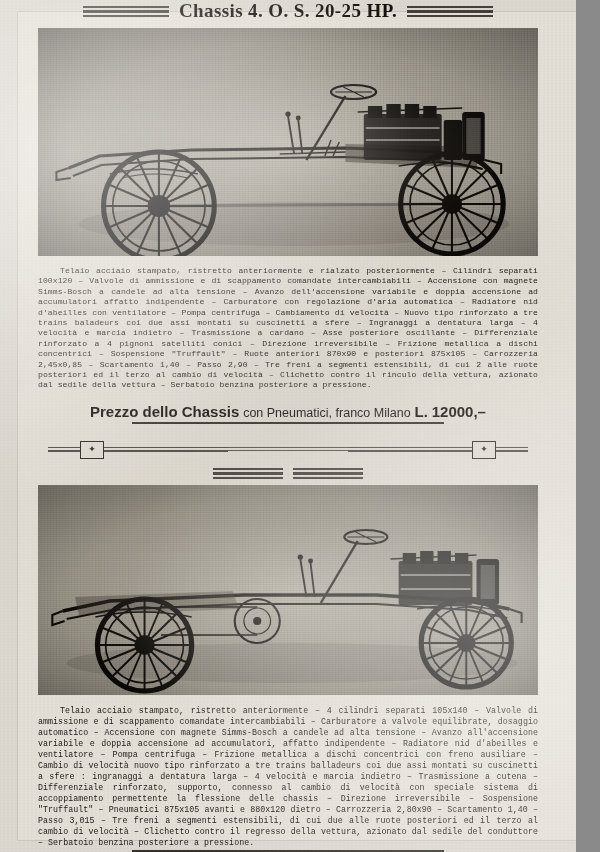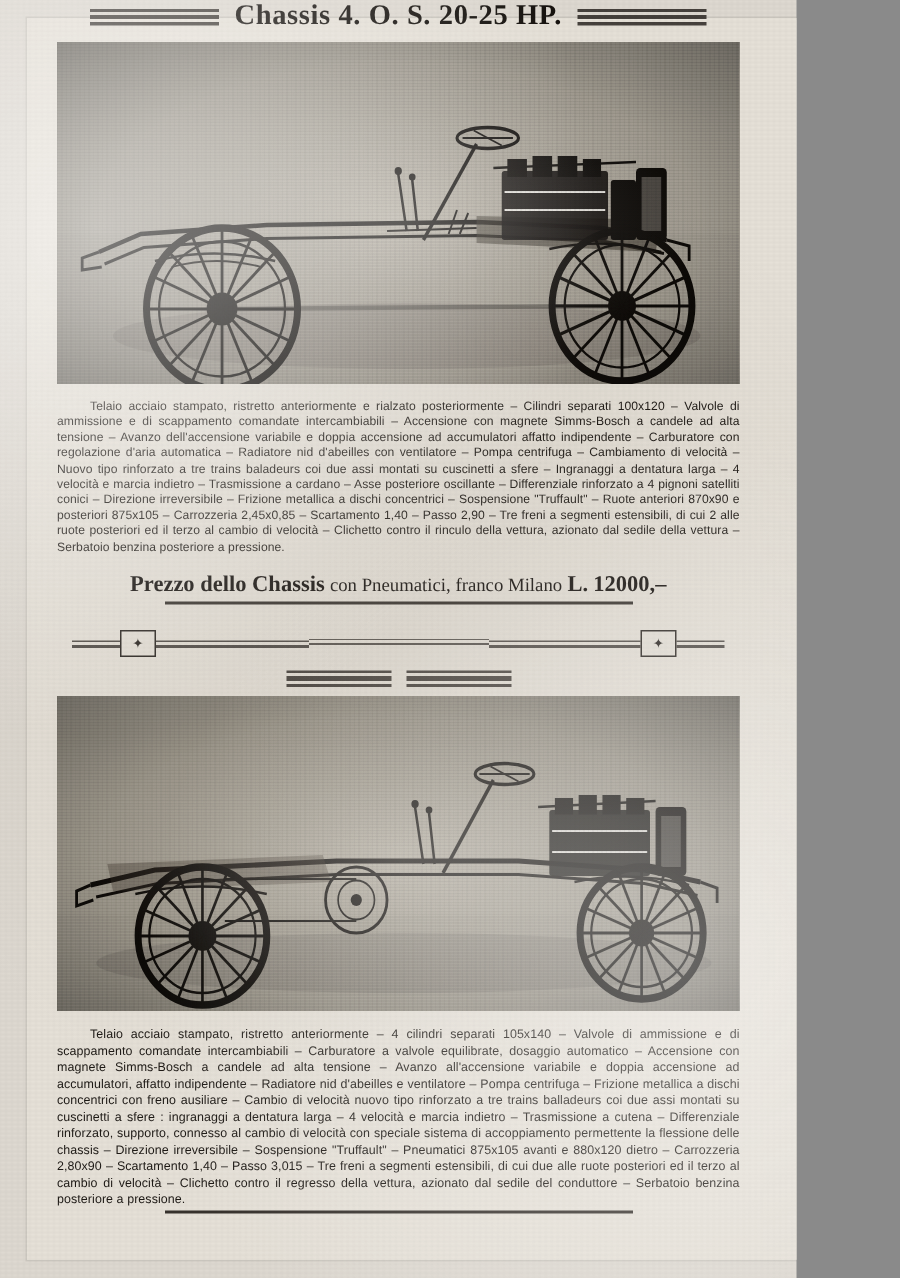--- a/index.html
+++ b/index.html
@@ -1,21 +1,21 @@
 <!DOCTYPE html>
 <html><head>
 <meta charset="utf-8">
 <style>
   html,body{margin:0;padding:0;background:#8a8a8a;}
   body{
     font-family:"Liberation Serif", serif;
   }
   .page{
     position:relative;
-    width:531px;height:852px;
+    width:576px;height:852px;
     background:#ded9d1;
     overflow:hidden;
   }
   
   .page:before{
     content:"";position:absolute;inset:0;
     background:
       radial-gradient(circle at 12% 18%, rgba(255,255,255,.55), rgba(255,255,255,0) 40%),
       radial-gradient(circle at 85% 75%, rgba(255,255,255,.45), rgba(255,255,255,0) 45%),
       radial-gradient(circle at 50% 50%, rgba(120,110,95,.14), rgba(255,255,255,0) 70%),
@@ -88,32 +88,32 @@
   }
 
   
   .body-txt{
     margin:10px 0 0 0;
     font-size:8.1px;
     line-height:10.4px;
     text-align:justify;
     color:#1e1a16;
     letter-spacing:.05px;
-    font-family:Liberation Sans, sans-serif;
+    font-family:Liberation Mono, monospace;
     text-indent:22px;
   }
   .body-txt.b2{font-size:8.3px;line-height:11px;}
 
   
   .price{
     text-align:center;
     margin:12px 0 0 0;
     font-size:14px;
     color:#15110e;
-    font-family:Liberation Serif, serif;
+    font-family:Liberation Sans, sans-serif;
   }
   .price .p-strong{font-weight:bold;font-size:15px;}
   .price .p-mid{font-size:12.5px;}
   .price .p-amt{font-weight:bold;font-size:15px;}
   .price-underline{
     width:312px;height:2px;background:#241f1b;margin:2px auto 0;opacity:.9;
   }
 
   
   .divider{

